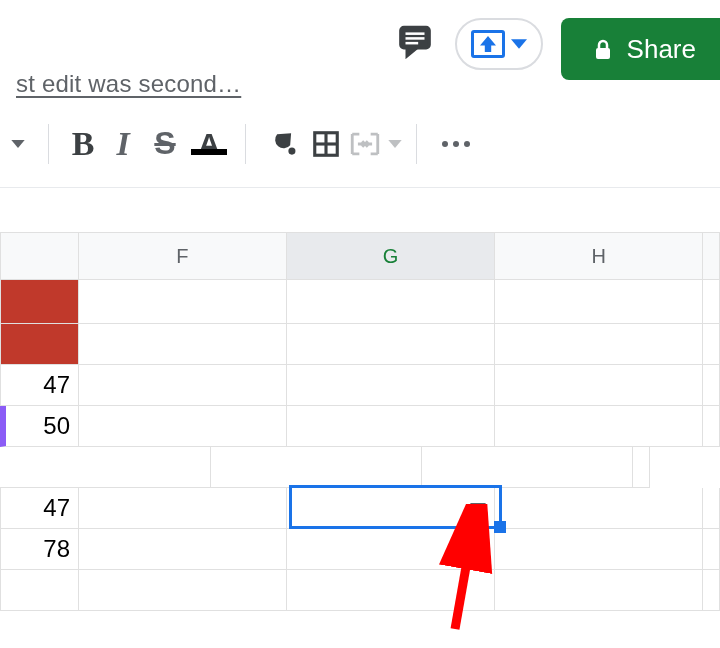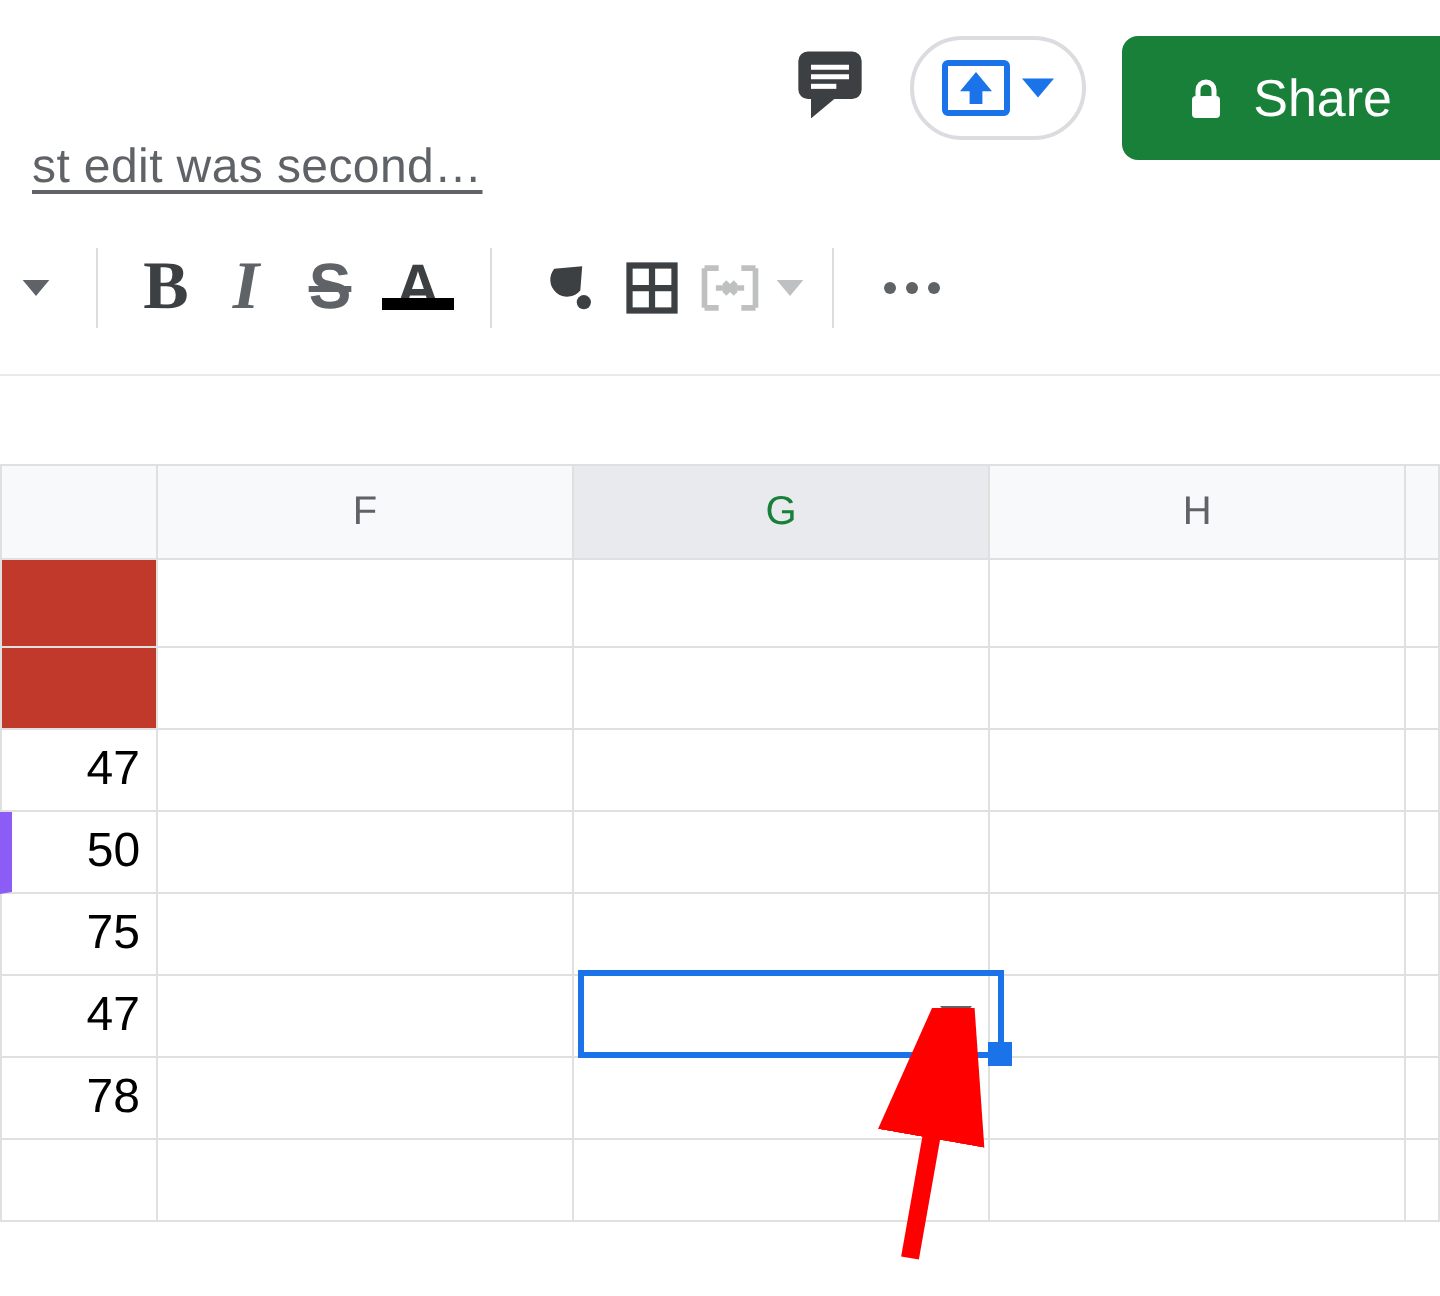--- a/index.html
+++ b/index.html
@@ -275,21 +275,20 @@
       <div class="cell" style="width:17px"></div>
     </div>
     <div class="row">
       <div class="cell" style="width:80px;border-left:6px solid #8b5cf6">50</div>
       <div class="cell" style="width:211px"></div>
       <div class="cell" style="width:211px"></div>
       <div class="cell" style="width:211px"></div>
       <div class="cell" style="width:17px"></div>
     </div>
     <div class="row">
-      <div class="cell" style="width:80px;border-left:1px solid #e0e0e0">75</div>
       <div class="cell" style="width:211px"></div>
       <div class="cell" style="width:211px"></div>
       <div class="cell" style="width:211px"></div>
       <div class="cell" style="width:17px"></div>
     </div>
     <div class="row">
       <div class="cell" style="width:80px;border-left:1px solid #e0e0e0">47</div>
       <div class="cell" style="width:211px"></div>
       <div class="cell" style="width:211px"></div>
       <div class="cell" style="width:211px"></div>

